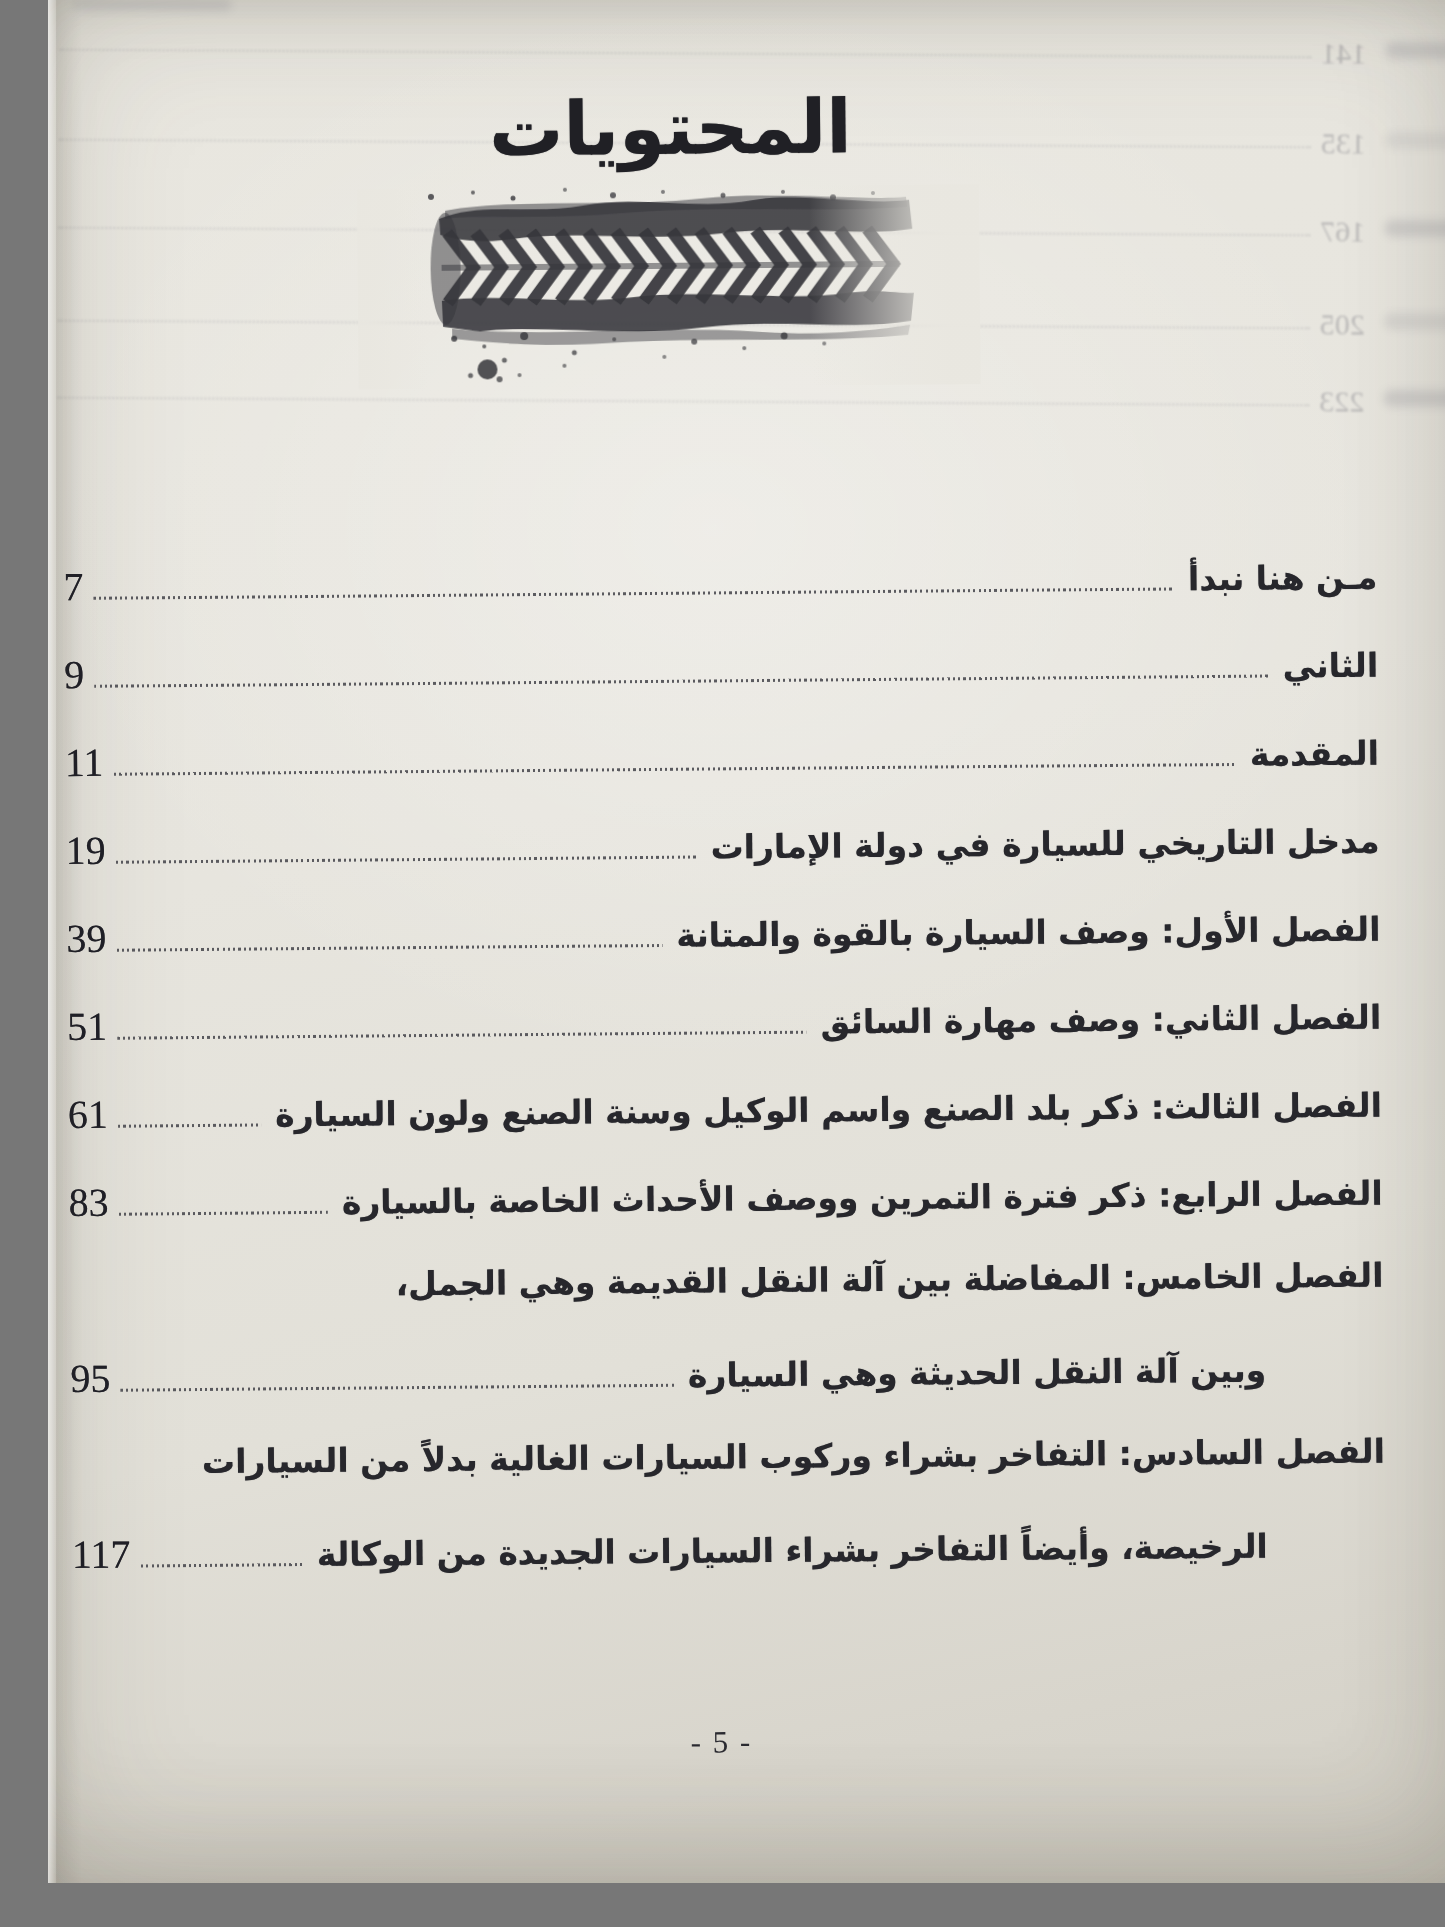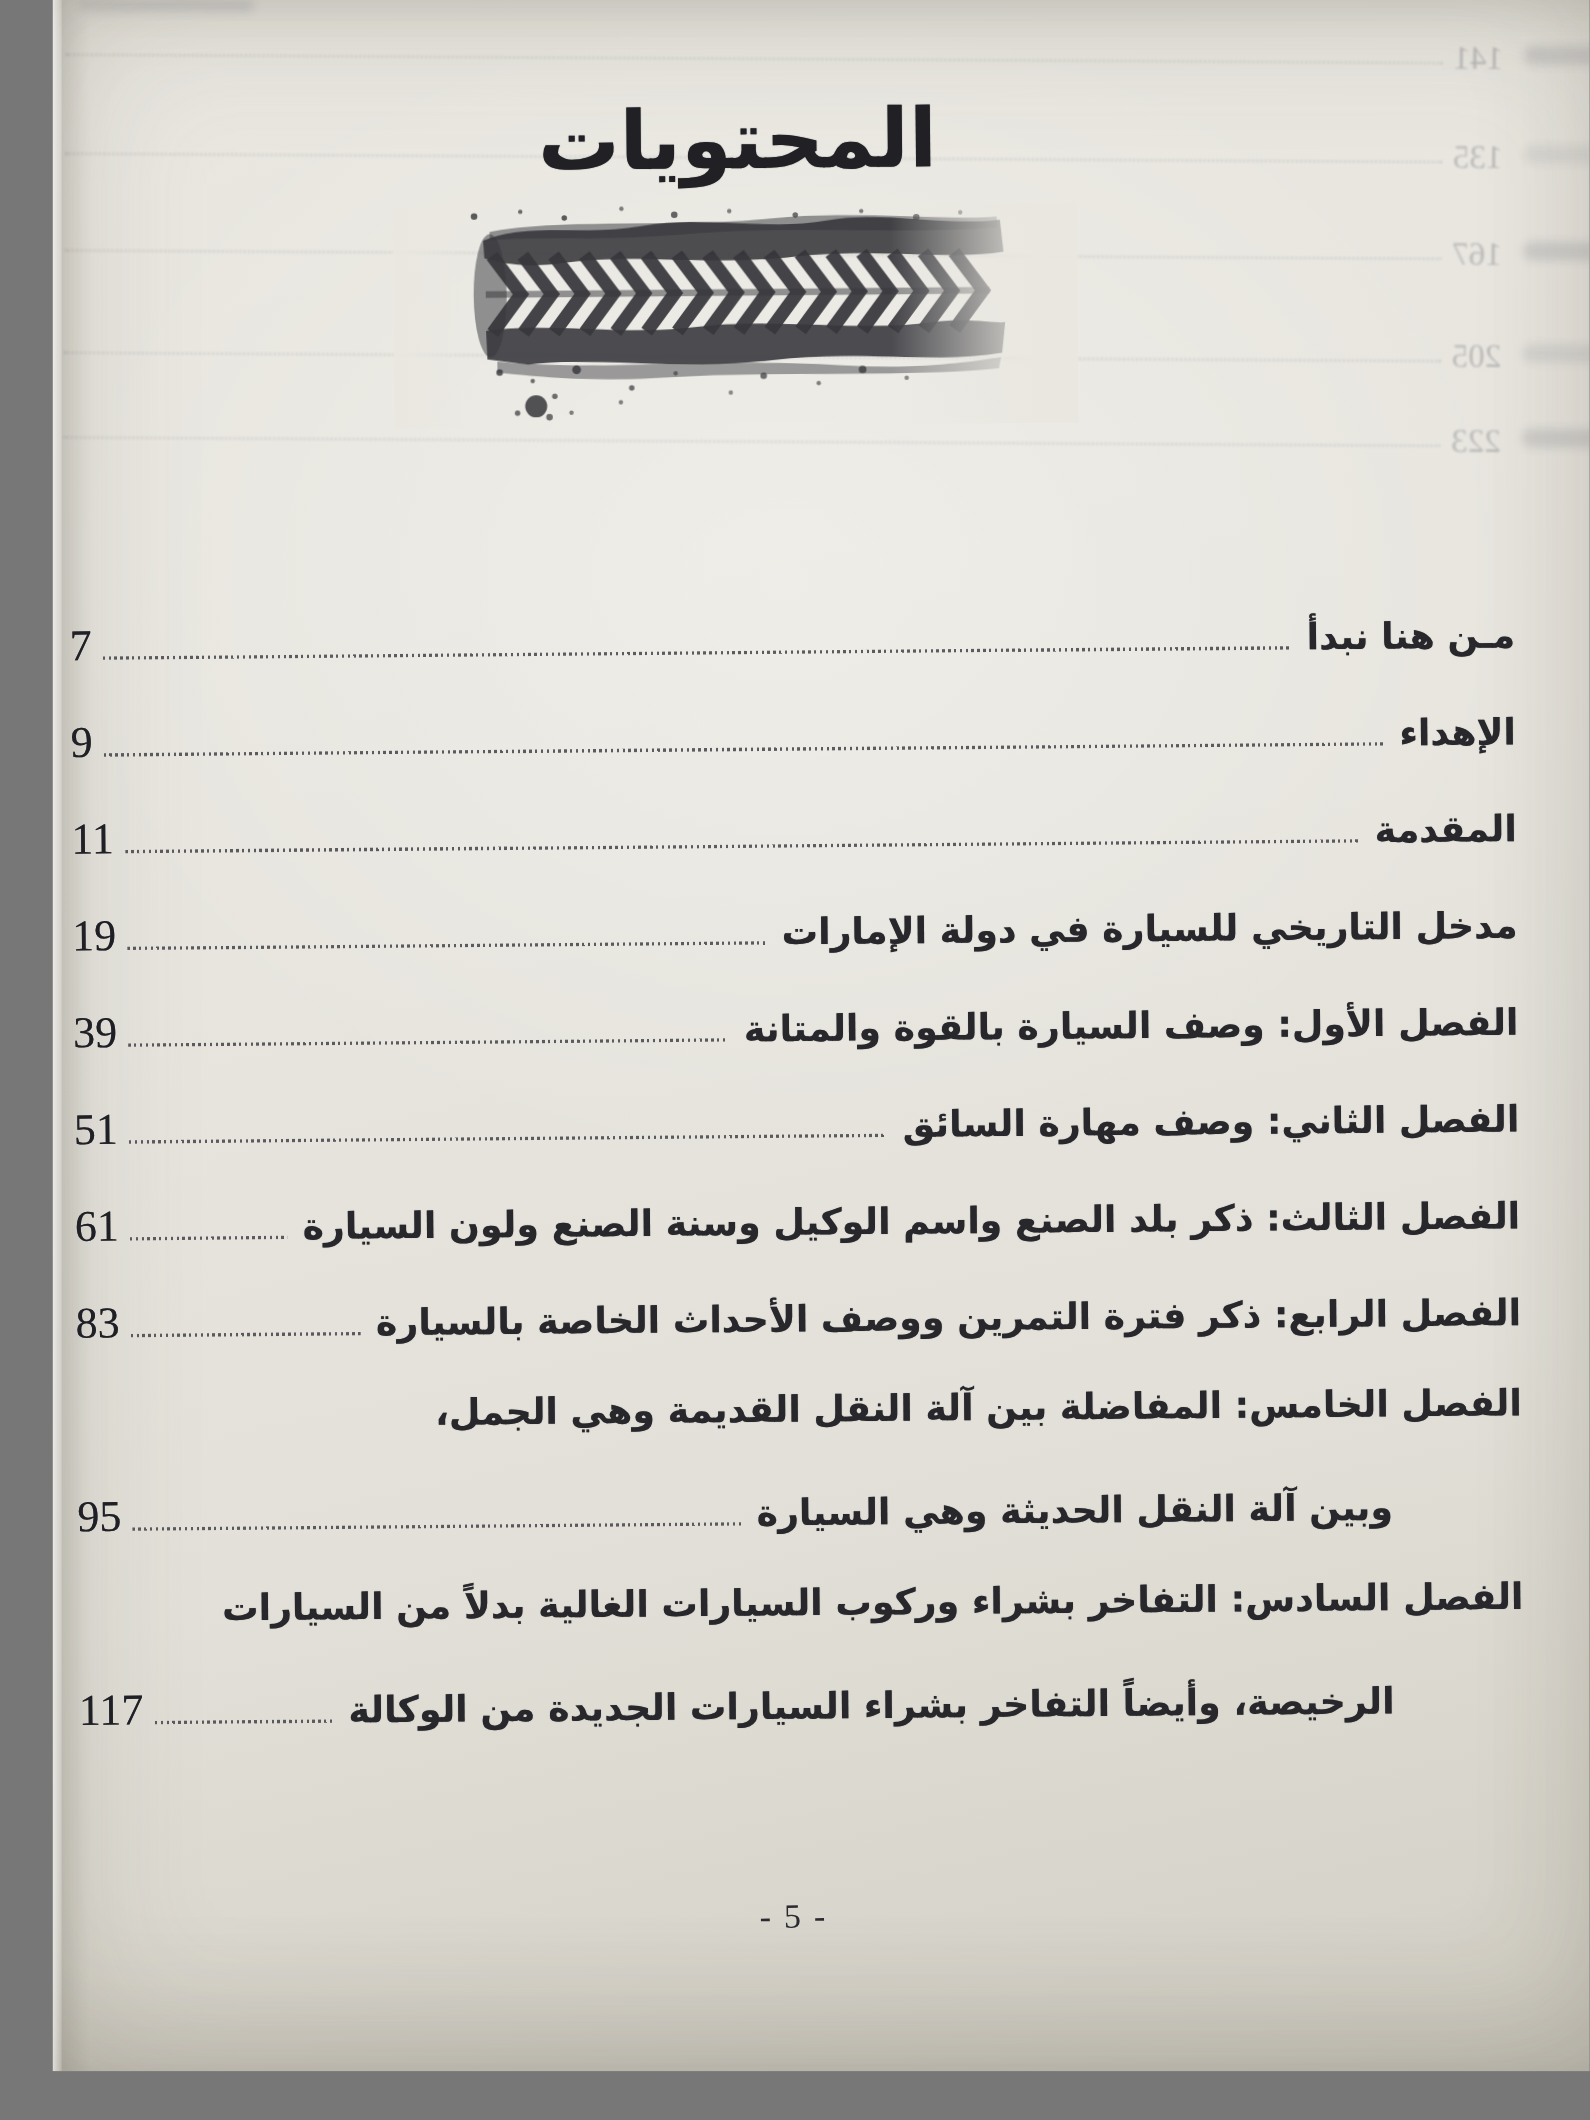--- a/index.html
+++ b/index.html
@@ -178,21 +178,21 @@
 
   <div class="toc-row">
     <span class="toc-num">7</span>
     <span class="toc-leader"></span>
     <span class="toc-text">مـن هنا نبدأ</span>
   </div>
 
   <div class="toc-row">
     <span class="toc-num">9</span>
     <span class="toc-leader"></span>
-    <span class="toc-text">الإهداء</span>
+    <span class="toc-text">الثاني</span>
   </div>
 
   <div class="toc-row">
     <span class="toc-num">11</span>
     <span class="toc-leader"></span>
     <span class="toc-text">المقدمة</span>
   </div>
 
   <div class="toc-row">
     <span class="toc-num">19</span>

